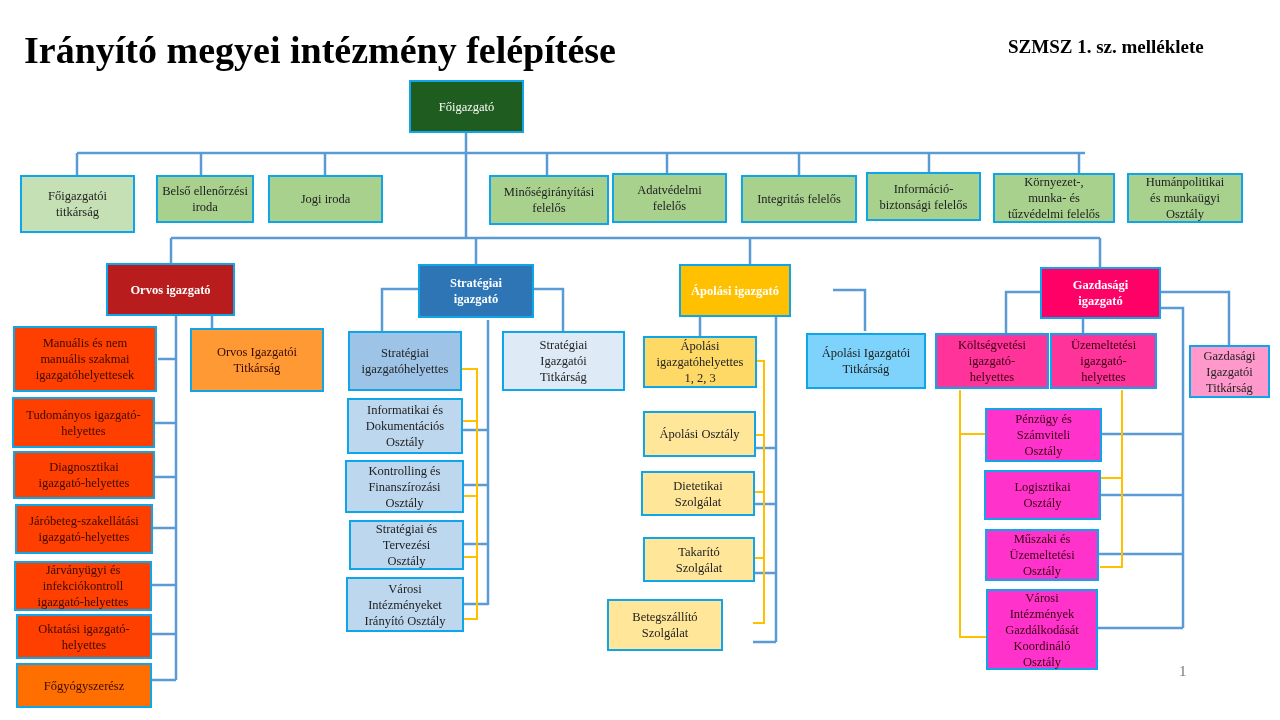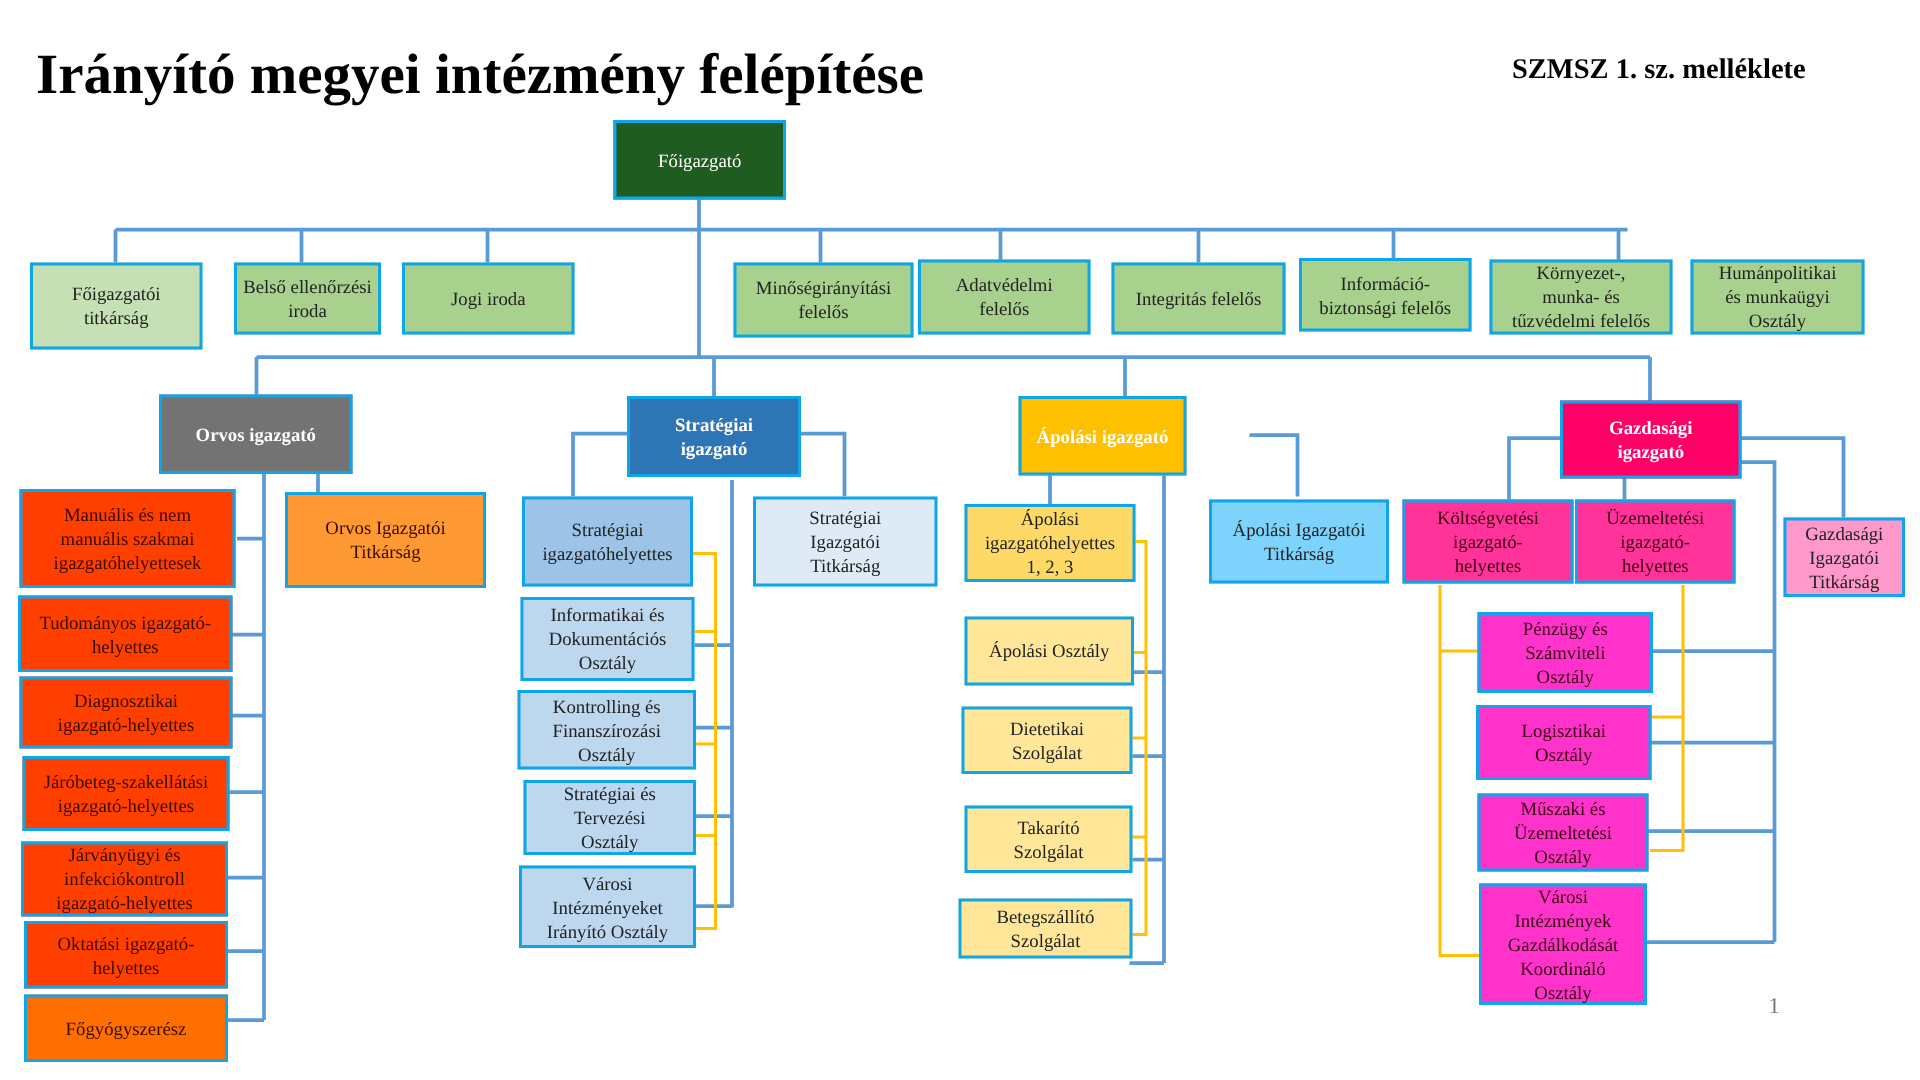--- a/index.html
+++ b/index.html
@@ -9,21 +9,21 @@
     .subtitle { position: absolute; left: 1008px; top: 36px; font-size: 19px; font-weight: bold; color: #000; }
     .pagenum { position: absolute; left: 1179px; top: 663px; font-size: 15px; color: #777; }
     svg.lines { position: absolute; left: 0; top: 0; width: 1280px; height: 720px; }
     .box { position: absolute; box-sizing: border-box; border: 2px solid #0ea5e9;
            display: flex; align-items: center; justify-content: center; text-align: center;
            font-size: 12.5px; line-height: 16px; padding: 2px 4px; white-space: pre-line; color: #222; }
     .bold { font-weight: bold; color: #fff; }
     .g-dark { background: #1f5c1f; color: #fff; }
     .g-light { background: #c5e0b4; }
     .g-mid { background: #a9d18e; }
-    .red { background: #737373; }
+    .red { background: #b91c1c; }
     .red-sub { background: #ff3f00; color: #3a0a00; }
     .orange { background: #ff6f00; color: #3a0a00; }
     .orange-light { background: #ff9933; color: #3a0a00; }
     .blue-dark { background: #2e75b6; }
     .blue-mid { background: #9dc3e6; }
     .blue-light { background: #bdd7ee; }
     .blue-pale { background: #deebf7; }
     .yel-dark { background: #ffc000; }
     .yel-mid { background: #ffd966; }
     .yel-light { background: #ffe699; }
@@ -143,21 +143,21 @@
 <div class="box yel-mid" style="left:643px;top:336px;width:114px;height:52px;">Ápolási
 igazgatóhelyettes
 1, 2, 3</div>
 <div class="box yel-pale" style="left:806px;top:333px;width:120px;height:56px;">Ápolási Igazgatói
 Titkárság</div>
 <div class="box yel-light" style="left:643px;top:411px;width:113px;height:46px;">Ápolási Osztály</div>
 <div class="box yel-light" style="left:641px;top:471px;width:114px;height:45px;">Dietetikai
 Szolgálat</div>
 <div class="box yel-light" style="left:643px;top:537px;width:112px;height:45px;">Takarító
 Szolgálat</div>
-<div class="box yel-light" style="left:639px;top:599px;width:116px;height:40px;">Betegszállító
+<div class="box yel-light" style="left:607px;top:599px;width:116px;height:52px;">Betegszállító
 Szolgálat</div>
 
 <div class="box pink-dark bold" style="left:1040px;top:267px;width:121px;height:52px;">Gazdasági
 igazgató</div>
 <div class="box pink-mid" style="left:935px;top:333px;width:114px;height:56px;">Költségvetési
 igazgató-
 helyettes</div>
 <div class="box pink-mid" style="left:1050px;top:333px;width:107px;height:56px;">Üzemeltetési
 igazgató-
 helyettes</div>

